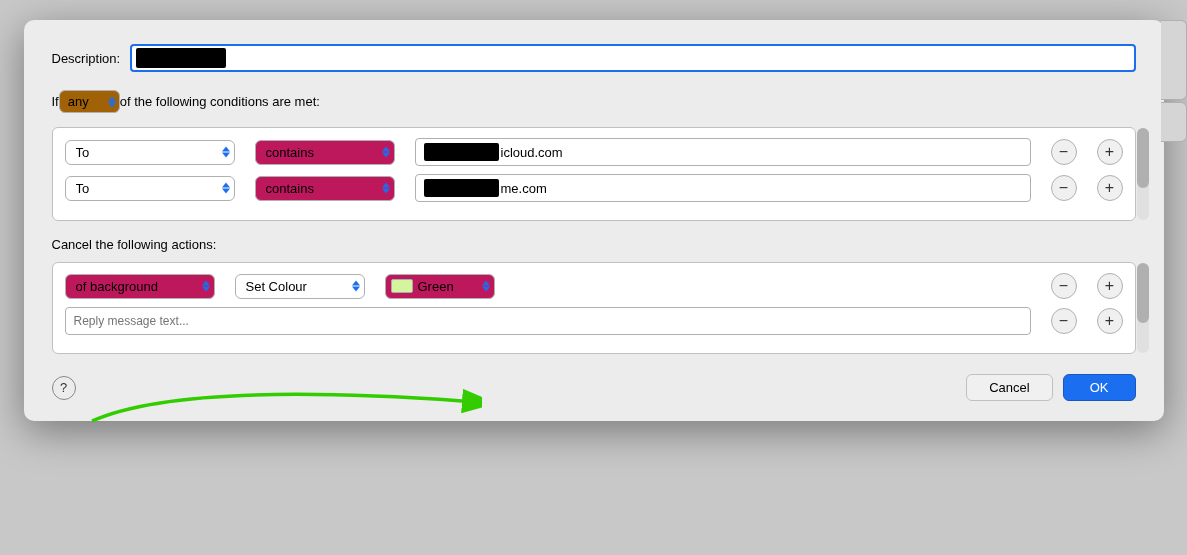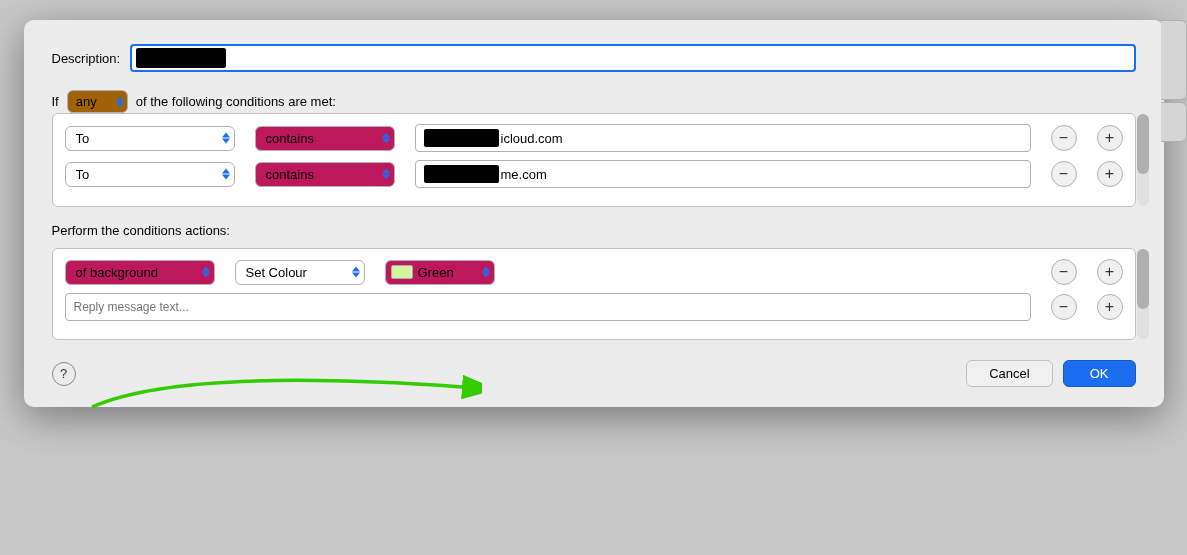--- a/index.html
+++ b/index.html
@@ -85,21 +85,21 @@
       height: 20px;
       background: #000;
       border-radius: 2px;
       vertical-align: middle;
     }
 
     
     .if-row {
       display: flex;
       align-items: center;
-      gap: 8px;
+      margin-bottom: 14px;
       font-size: 13px;
     }
 
     .select-small {
       appearance: none;
       -webkit-appearance: none;
       background: #a16207;
       border: 1px solid #b0b0b0;
       border-radius: 6px;
       padding: 3px 22px 3px 8px;
@@ -433,21 +433,21 @@
         </div>
         <div class="btn-circle">−</div>
         <div class="btn-circle">+</div>
       </div>
 
       <div class="scrollbar-track">
         <div class="scrollbar-thumb"></div>
       </div>
     </div>
 
-    <p class="section-label">Perform the conditions actions:</p>
+    <p class="section-label">Cancel the following actions:</p>
 
     <div class="section-box" style="position:relative;">
 
       <div class="action-row">
         <div class="select-wrap-rel">
           <select class="select-medium-blue" style="min-width:150px;">
             <option>of background</option>
             <option>of text</option>
           </select>
           <span class="select-arrows-blue">

